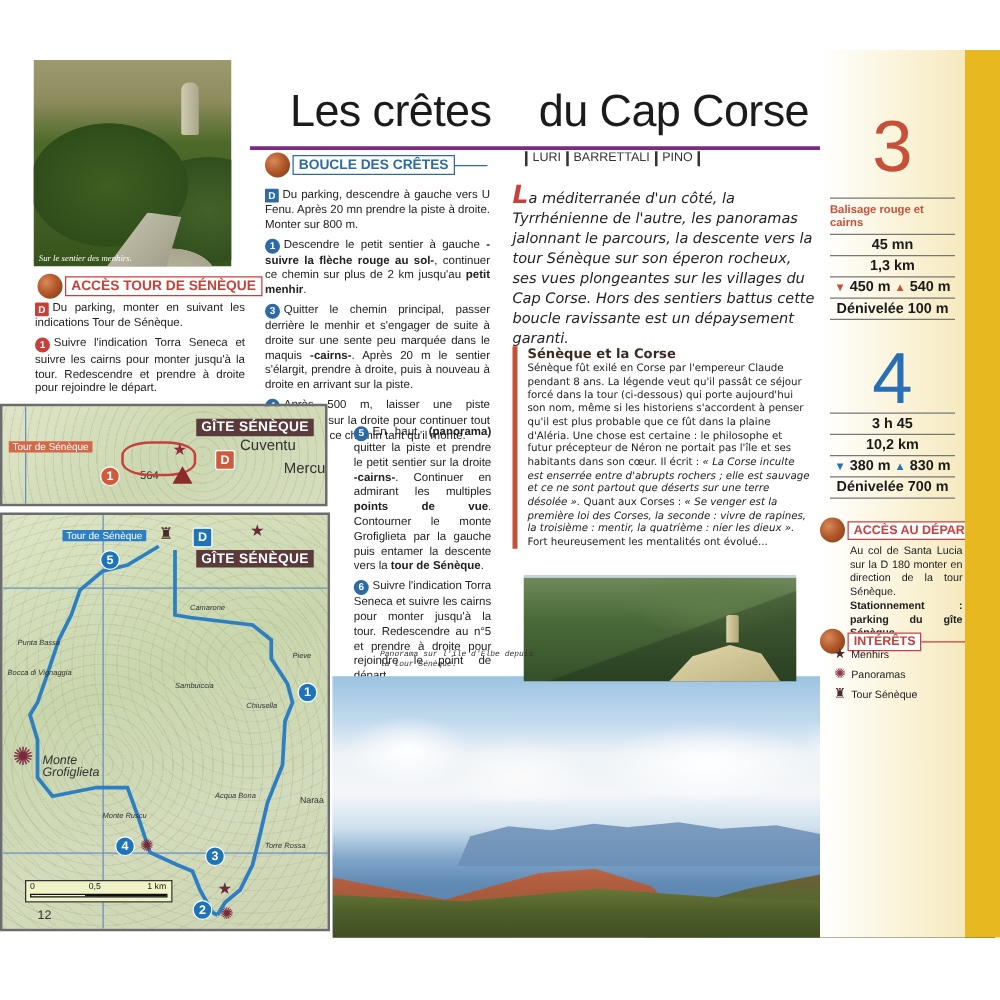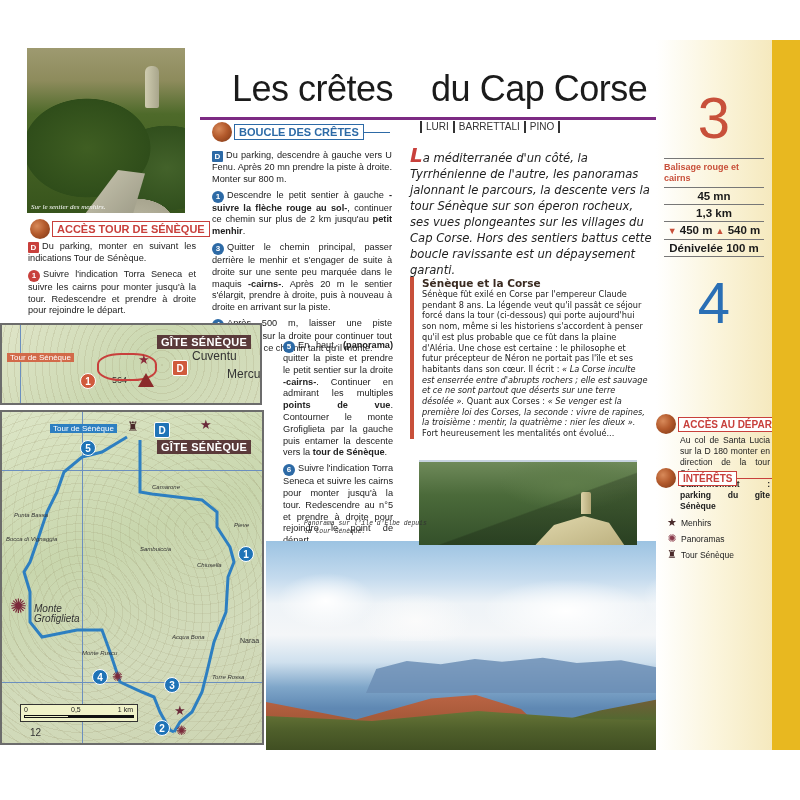--- a/index.html
+++ b/index.html
@@ -212,21 +212,21 @@
   .tri-down { color: #c8503a; font-size: 9px; }
   .tri-up { color: #c8503a; font-size: 9px; }
   #stats-4 .tri-down, #stats-4 .tri-up { color: #2a6fb5; }
   #stats-3 { top: 118px; }
   #stats-4 { top: 290px; }
 
   #sec-acces-depart { position: absolute; left: 0; top: 374px; width: 120px; }
   #sec-acces-depart .sec-label { font-size: 10px; }
   #depart-text { position: absolute; left: 24px; top: 395px; width: 90px; font-size: 8.6px; line-height: 11px; color: #222; text-align: justify; font-weight: bold; }
   #depart-text span { font-weight: normal; }
-  #sec-interets { position: absolute; left: 0; top: 428px; width: 124px; }
+  #sec-interets { position: absolute; left: 0; top: 463px; width: 124px; }
   #sec-interets .sec-label { font-size: 10px; }
   #sec-interets .sec-line { background: #c8403c; }
   .legend-item { position: absolute; left: 10px; font-size: 8.5px; color: #222; display: flex; align-items: center; gap: 3px; }
   .legend-item .ic { font-size: 11px; width: 12px; text-align: center; }
 </style>
 </head>
 <body>
 
 <div id="photo-menhir" class="abs">
   <div class="stone-top"></div>
@@ -374,20 +374,28 @@
     <div class="stat-note">Balisage rouge et cairns</div>
     <div class="stat-row">45 mn</div>
     <div class="stat-row">1,3 km</div>
     <div class="stat-row">
       <span class="tri-down">▼</span> <span>450 m</span> <span class="tri-up">▲</span> <span>540 m</span>
     </div>
     <div class="stat-row">Dénivelée 100 m</div>
   </div>
 
   <div id="num-4" class="big-num">4</div>
+  <div id="stats-4" class="stat-stack">
+    <div class="stat-row">3 h 45</div>
+    <div class="stat-row">10,2 km</div>
+    <div class="stat-row">
+      <span class="tri-down">▼</span> <span>380 m</span> <span class="tri-up">▲</span> <span>830 m</span>
+    </div>
+    <div class="stat-row">Dénivelée 700 m</div>
+  </div>
 
   <div id="sec-acces-depart" class="sec-head">
     <span class="ball"></span>
     <span class="sec-label red-label">ACCÈS AU DÉPART</span>
   </div>
   <div id="depart-text">
     <span>Au col de Santa Lucia sur la D 180 monter en direction de la tour Sénèque.</span><b> Stationnement : parking du gîte Sénèque</b>
   </div>
 
   <div id="sec-interets" class="sec-head">

